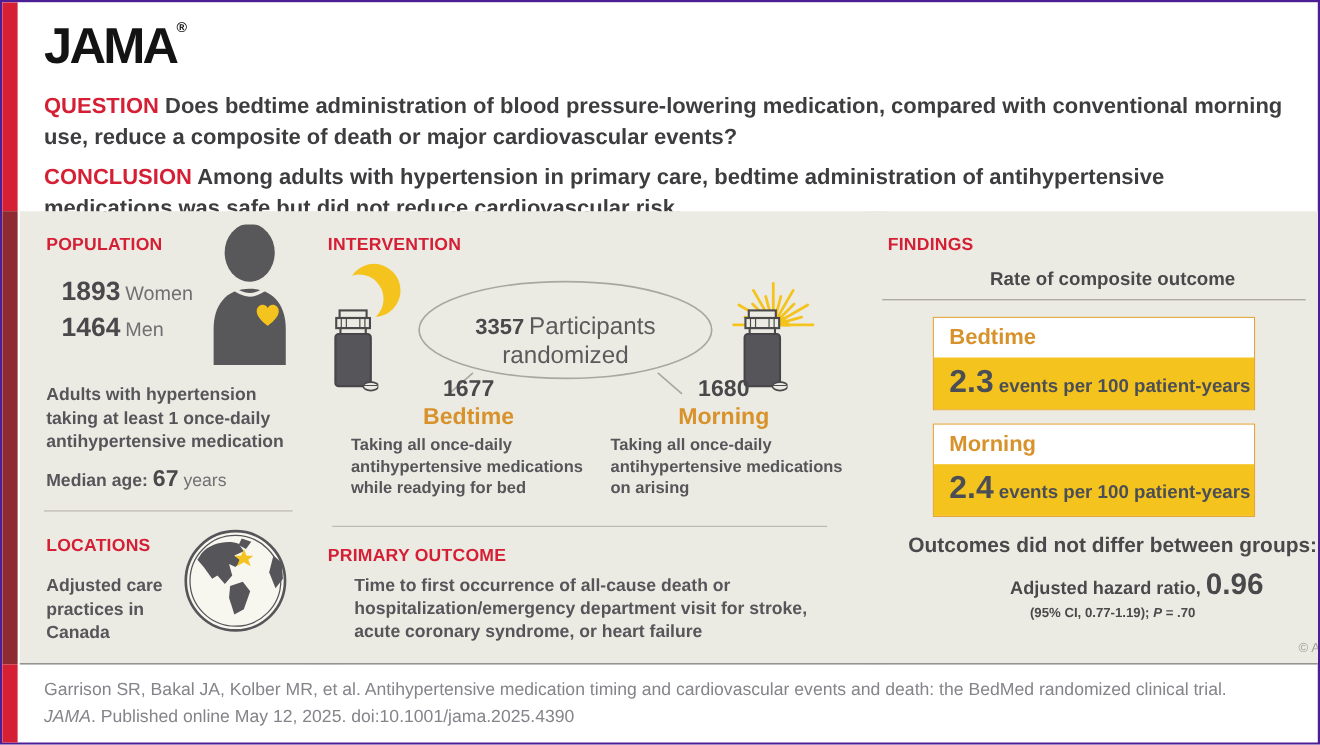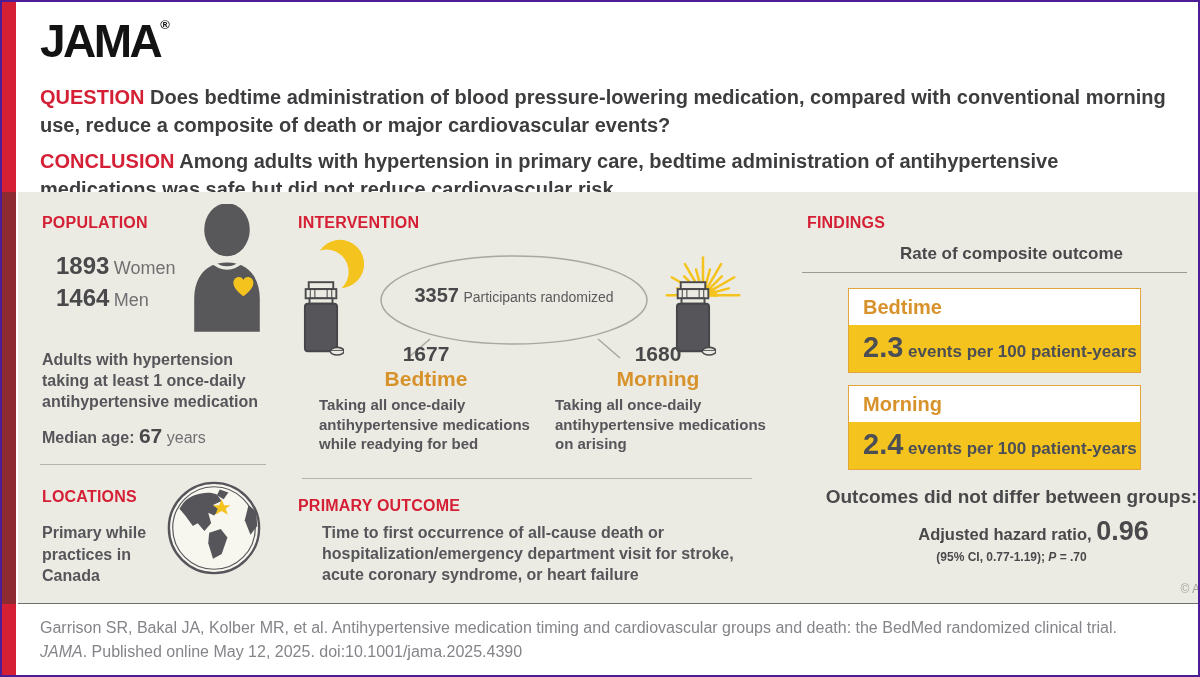--- a/index.html
+++ b/index.html
@@ -51,21 +51,21 @@
 
   
   .moon-svg{position:absolute;left:28px;top:44px;}
   .bottle-svg{position:absolute;width:46px;}
   .bottle-l{left:16px;top:86px;}
   .bottle-r{left:388px;top:86px;}
   .sun-svg{position:absolute;left:362px;top:42px;}
   .oval-svg{position:absolute;left:96px;top:56px;}
   .oval-text{position:absolute;left:116px;top:92px;width:232px;text-align:center;}
   .oval-text .num{font-size:20px;font-weight:bold;color:#49494b;}
-  .oval-text .lab{font-size:14px;color:#5a5a5c;}
+  .oval-text .lab{font-size:22px;color:#5a5a5c;}
   .arm{position:absolute;width:232px;}
   .arm-l{left:28px;top:150px;} .arm-r{left:260px;top:150px;}
   .arm .anum{font-size:21px;font-weight:bold;color:#49494b;text-align:center;}
   .arm .aname{font-size:21px;font-weight:bold;color:#d8922b;text-align:center;margin-top:1px;}
   .arm .adesc{font-size:15px;font-weight:bold;color:#55555a;line-height:1.3;margin-top:4px;}
   .arm-l .adesc{padding-left:9px;} .arm-r .adesc{padding-left:13px;}
   .po-desc{position:absolute;left:40px;top:330px;width:452px;font-size:16px;
            font-weight:bold;color:#55555a;line-height:1.32;}
 
   
@@ -130,21 +130,21 @@
 
     <div class="median">
       <span class="mlbl">Median age:</span>
       <span class="mval">67</span>
       <span class="munit">years</span>
     </div>
 
     <div class="divider" style="left:22px;top:272px;width:226px;"></div>
 
     <div class="h-red" style="left:24px;top:296px;">LOCATIONS</div>
-    <div class="loc-desc">Primary while practices in Canada</div>
+    <div class="loc-desc">Adjusted care practices in Canada</div>
 
     <svg class="globe-svg" width="96" height="96" viewBox="0 0 100 100">
       <circle cx="50" cy="50" r="47" fill="#f7f6ef" stroke="#56565a" stroke-width="2.5"></circle>
       <circle cx="50" cy="50" r="43" fill="none" stroke="#56565a" stroke-width="1.2"></circle>
       <path d="M18 24 C26 14 44 11 53 15 L58 22 L49 26 L56 31 L50 37 L44 34 L47 45 L40 53 L33 45 L28 48 L20 37 L14 30 Z" fill="#56565a"></path>
       <path d="M56 10 L65 13 L60 20 L53 16 Z" fill="#56565a"></path>
       <path d="M45 55 L57 51 L64 60 L58 77 L49 82 L44 66 Z" fill="#56565a"></path>
       <path d="M86 26 L94 33 L95 48 L88 57 L82 42 Z" fill="#56565a"></path>
       <polygon transform="translate(58,29)" points="0,-9 2.6,-2.8 9,-2.8 4.2,1 6.5,7.3 0,3.4 -6.5,7.3 -4.2,1 -9,-2.8 -2.6,-2.8" fill="#f5c31e"></polygon>
     </svg>
@@ -249,16 +249,16 @@
     </div>
     <div class="f-ci">
       <span>(95% CI, 0.77-1.19); </span><span class="it">P</span><span> = .70</span>
     </div>
     <div class="ama">© AMA</div>
   </div>
 
   <div class="sep-bottom"></div>
 
   <div class="citation">
-    <span>Garrison SR, Bakal JA, Kolber MR, et al. Antihypertensive medication timing and cardiovascular groups and death: the BedMed randomized clinical trial. </span><span class="it">JAMA</span><span>. Published online May 12, 2025. doi:10.1001/jama.2025.4390</span>
+    <span>Garrison SR, Bakal JA, Kolber MR, et al. Antihypertensive medication timing and cardiovascular events and death: the BedMed randomized clinical trial. </span><span class="it">JAMA</span><span>. Published online May 12, 2025. doi:10.1001/jama.2025.4390</span>
   </div>
 
 </div>
 
 </body></html>

